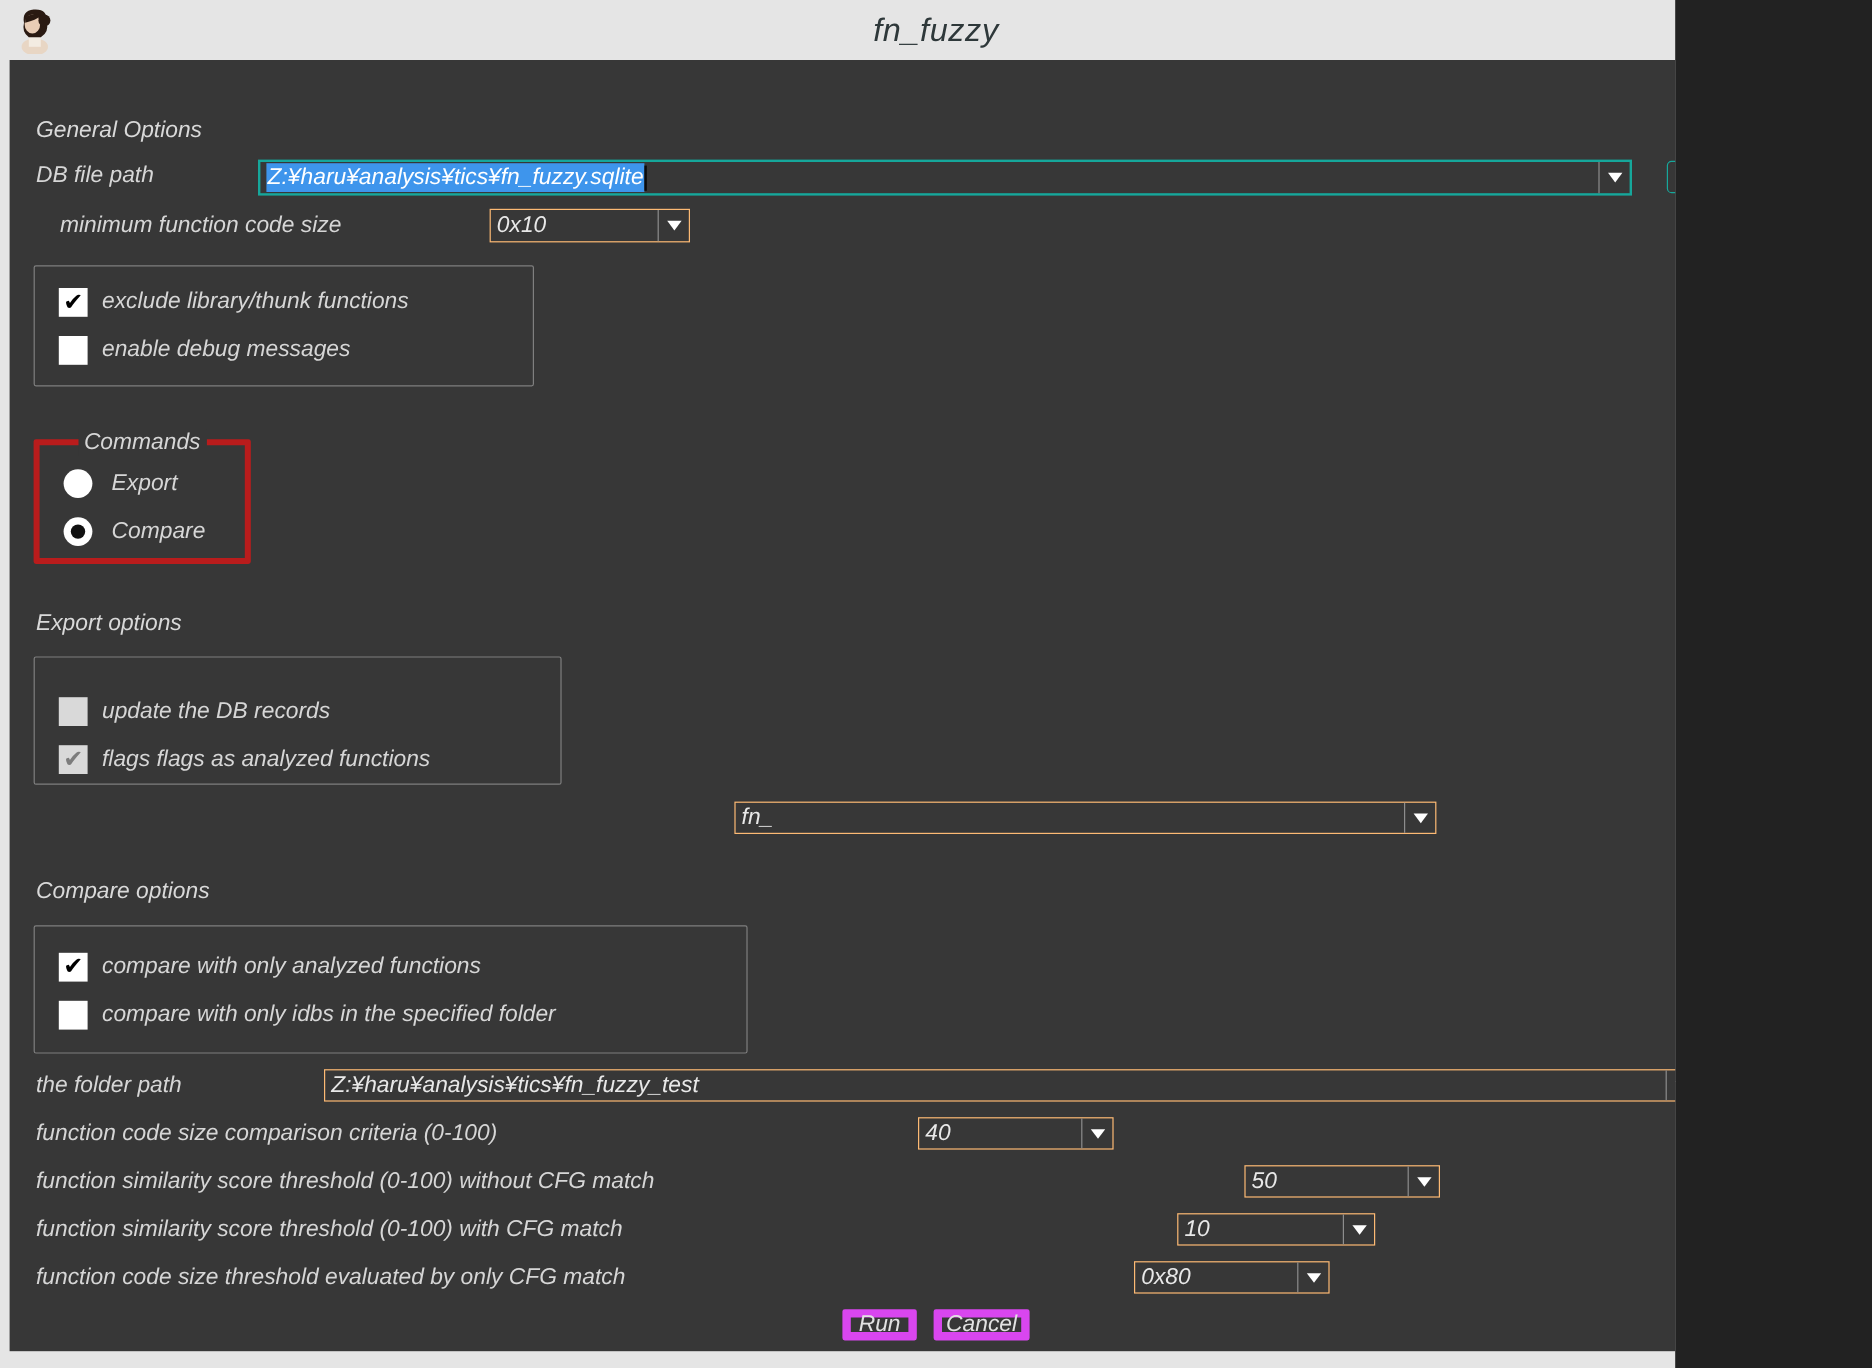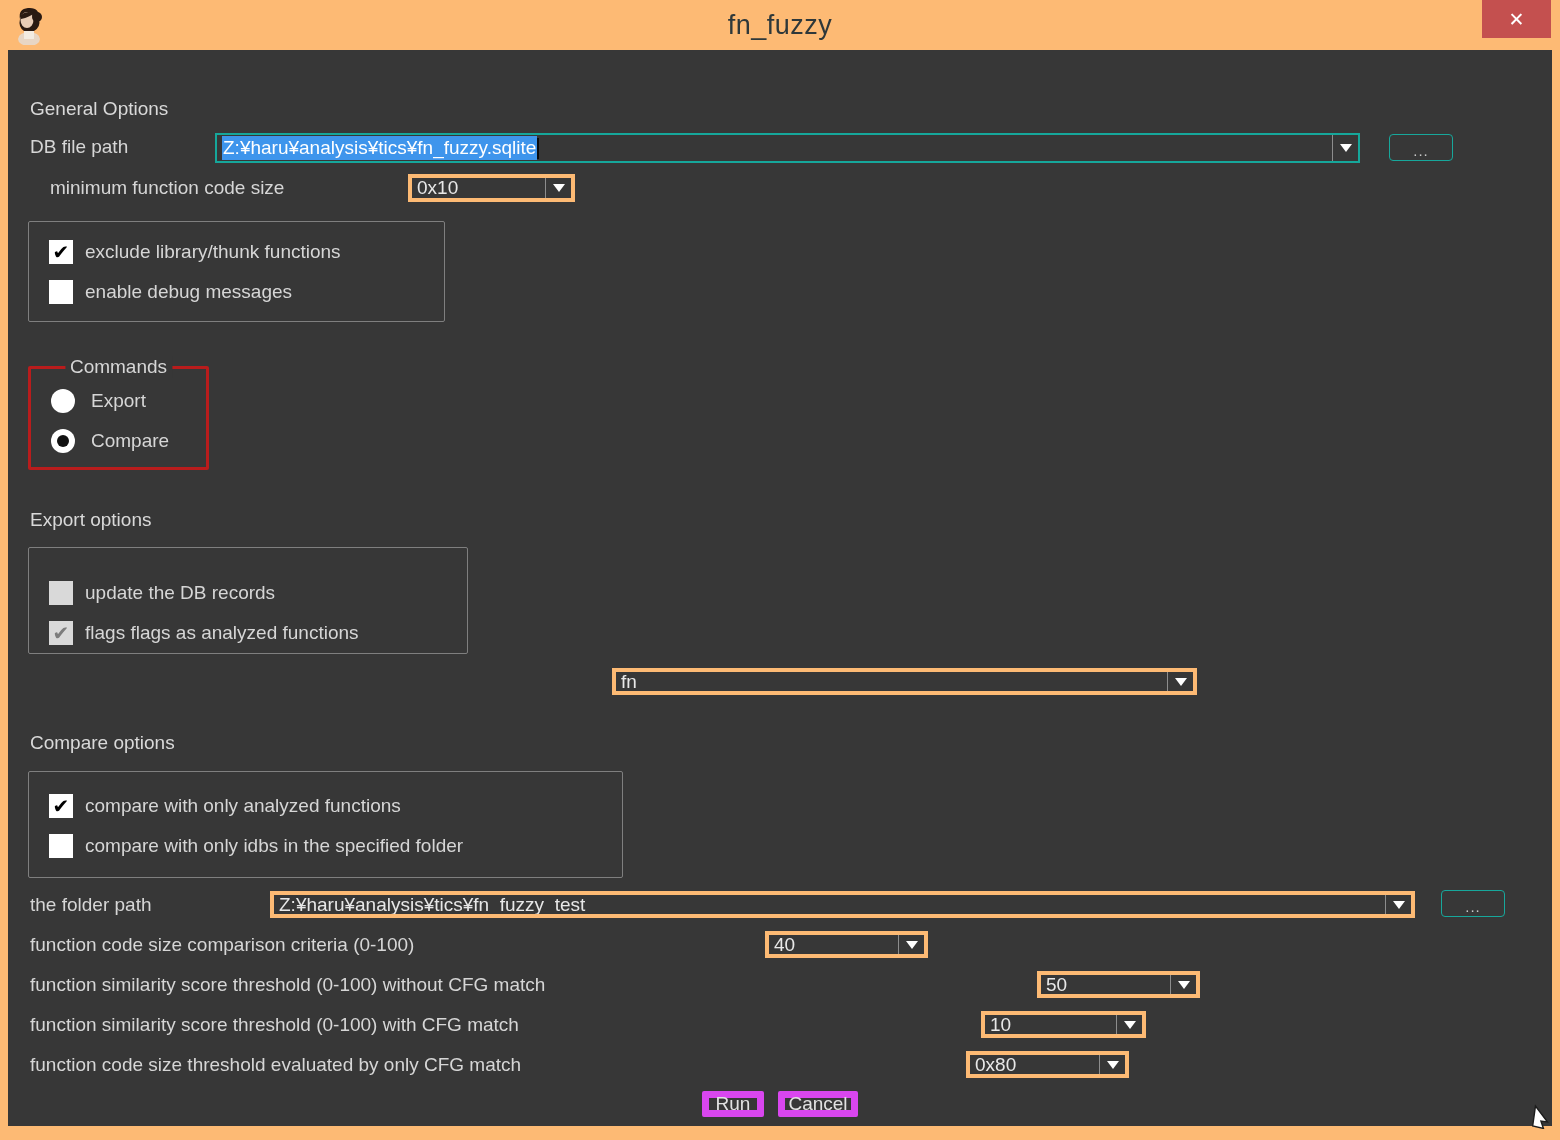--- a/index.html
+++ b/index.html
@@ -1,37 +1,38 @@
 <!DOCTYPE html>
 <html><head>
 <meta charset="utf-8">
 <style>
   html,body{margin:0;padding:0;background:#222;}
   .win{
-    position:relative; width:1560px; height:1140px;
-    background:#fdba74; overflow:hidden;
+    position:relative; width:1396px; height:1140px;
+    background:#e5e5e5; overflow:hidden;
     font-family:"Liberation Sans","DejaVu Sans",sans-serif;
+    font-style:italic;
     -webkit-font-smoothing:antialiased;
   }
   
   .titlebar{position:absolute; left:0; top:0; width:1560px; height:50px;
     display:flex; align-items:center; justify-content:center;}
   .title{font-size:27px; color:#2e383a; letter-spacing:0.5px;}
   .app-icon{position:absolute; left:14px; top:5px; width:30px; height:40px;}
   .close-btn{position:absolute; left:1482px; top:0; width:69px; height:38px;
     background:#c4504f; display:flex; align-items:center; justify-content:center;
     cursor:default;}
   .close-btn span{color:#ffffff; font-size:19px; font-weight:bold; line-height:1;}
   
   .body{position:absolute; left:8px; top:50px; width:1544px; height:1076px;
     background:#373737; color:#d6d6d6; font-size:19px;}
   .lbl{position:absolute; white-space:nowrap; line-height:24px; color:#d6d6d6;}
   .section-lbl{position:absolute; white-space:nowrap; line-height:24px; color:#d9d9d9;}
   
-  .combo{position:absolute; background:#373737; border:4px solid #fdba74;
+  .combo{position:absolute; background:#373737; border:1px solid #fdba74;
     display:flex; align-items:stretch; box-sizing:border-box;}
   .combo.teal{border:2px solid #16a79b;}
   .combo-text{flex:1; display:flex; align-items:center; padding:0 5px;
     color:#e8e8e8; white-space:nowrap; overflow:hidden; font-size:19px;}
   .combo-arrow{width:25px; border-left:1px solid #8d8d8d;
     display:flex; align-items:center; justify-content:center;}
   .tri{width:0; height:0; border-left:6px solid transparent;
     border-right:6px solid transparent; border-top:8px solid #ffffff;}
   .selection{background:#3e95ec; color:#ffffff; padding:1px 1px;}
   .caret{width:2px; height:21px; background:#0b0b0b; margin-left:0px;}
@@ -39,21 +40,21 @@
   .browse{position:absolute; box-sizing:border-box; background:#373737;
     border:1px solid #17a79b; border-radius:4px; color:#c9c9c9;
     display:flex; align-items:center; justify-content:center;
     font-size:15px; letter-spacing:1px; line-height:1; padding-top:6px;}
   .act-btn{position:absolute; box-sizing:border-box; background:#373737;
     border:7px solid #d946ef; border-radius:2px; color:#e2e2e2;
     display:flex; align-items:center; justify-content:center; font-size:19px;}
   
   .grp{position:absolute; border:1px solid #7f7f7f; border-radius:2px;
     box-sizing:border-box; padding:18px 0 0 20px;}
-  .fieldset{position:absolute; border:3px solid #b91c1c; border-radius:2px;
+  .fieldset{position:absolute; border:5px solid #b91c1c; border-radius:2px;
     box-sizing:border-box; padding:20px 0 0 20px;}
   .legend{position:absolute; top:-13px; left:50%; transform:translateX(-50%);
     background:#373737; padding:0 5px; font-size:19px; color:#d6d6d6;
     white-space:nowrap;}
   .opt-row{display:flex; align-items:center; margin-bottom:16px; height:24px;}
   .cbx{width:24px; height:24px; background:#ffffff; margin-right:12px;
     display:flex; align-items:center; justify-content:center; flex:0 0 24px;}
   .cbx span{color:#000000; font-size:20px; font-weight:bold; line-height:24px;}
   .cbx.disabled{background:#d9d9d9;}
   .cbx.disabled span{color:#7c7c7c;}
@@ -200,21 +201,21 @@
 
     <div class="lbl" style="left:22px; top:963px;">function similarity score threshold (0-100) with CFG match</div>
     <div class="combo" style="left:973px; top:961px; width:165px; height:27px;">
       <div class="combo-text">10</div>
       <div class="combo-arrow">
           <i class="tri"></i>
         </div>
     </div>
 
     <div class="lbl" style="left:22px; top:1003px;">function code size threshold evaluated by only CFG match</div>
-    <div class="combo" style="left:937px; top:1001px; width:163px; height:27px;margin-left:21px;">
+    <div class="combo" style="left:937px; top:1001px; width:163px; height:27px;">
       <div class="combo-text">0x80</div>
       <div class="combo-arrow">
           <i class="tri"></i>
         </div>
     </div>
 
     <div class="act-btn" style="left:694px; top:1041px; width:62px; height:26px;">Run</div>
     <div class="act-btn" style="left:770px; top:1041px; width:80px; height:26px;">Cancel</div>
   </div>
 

